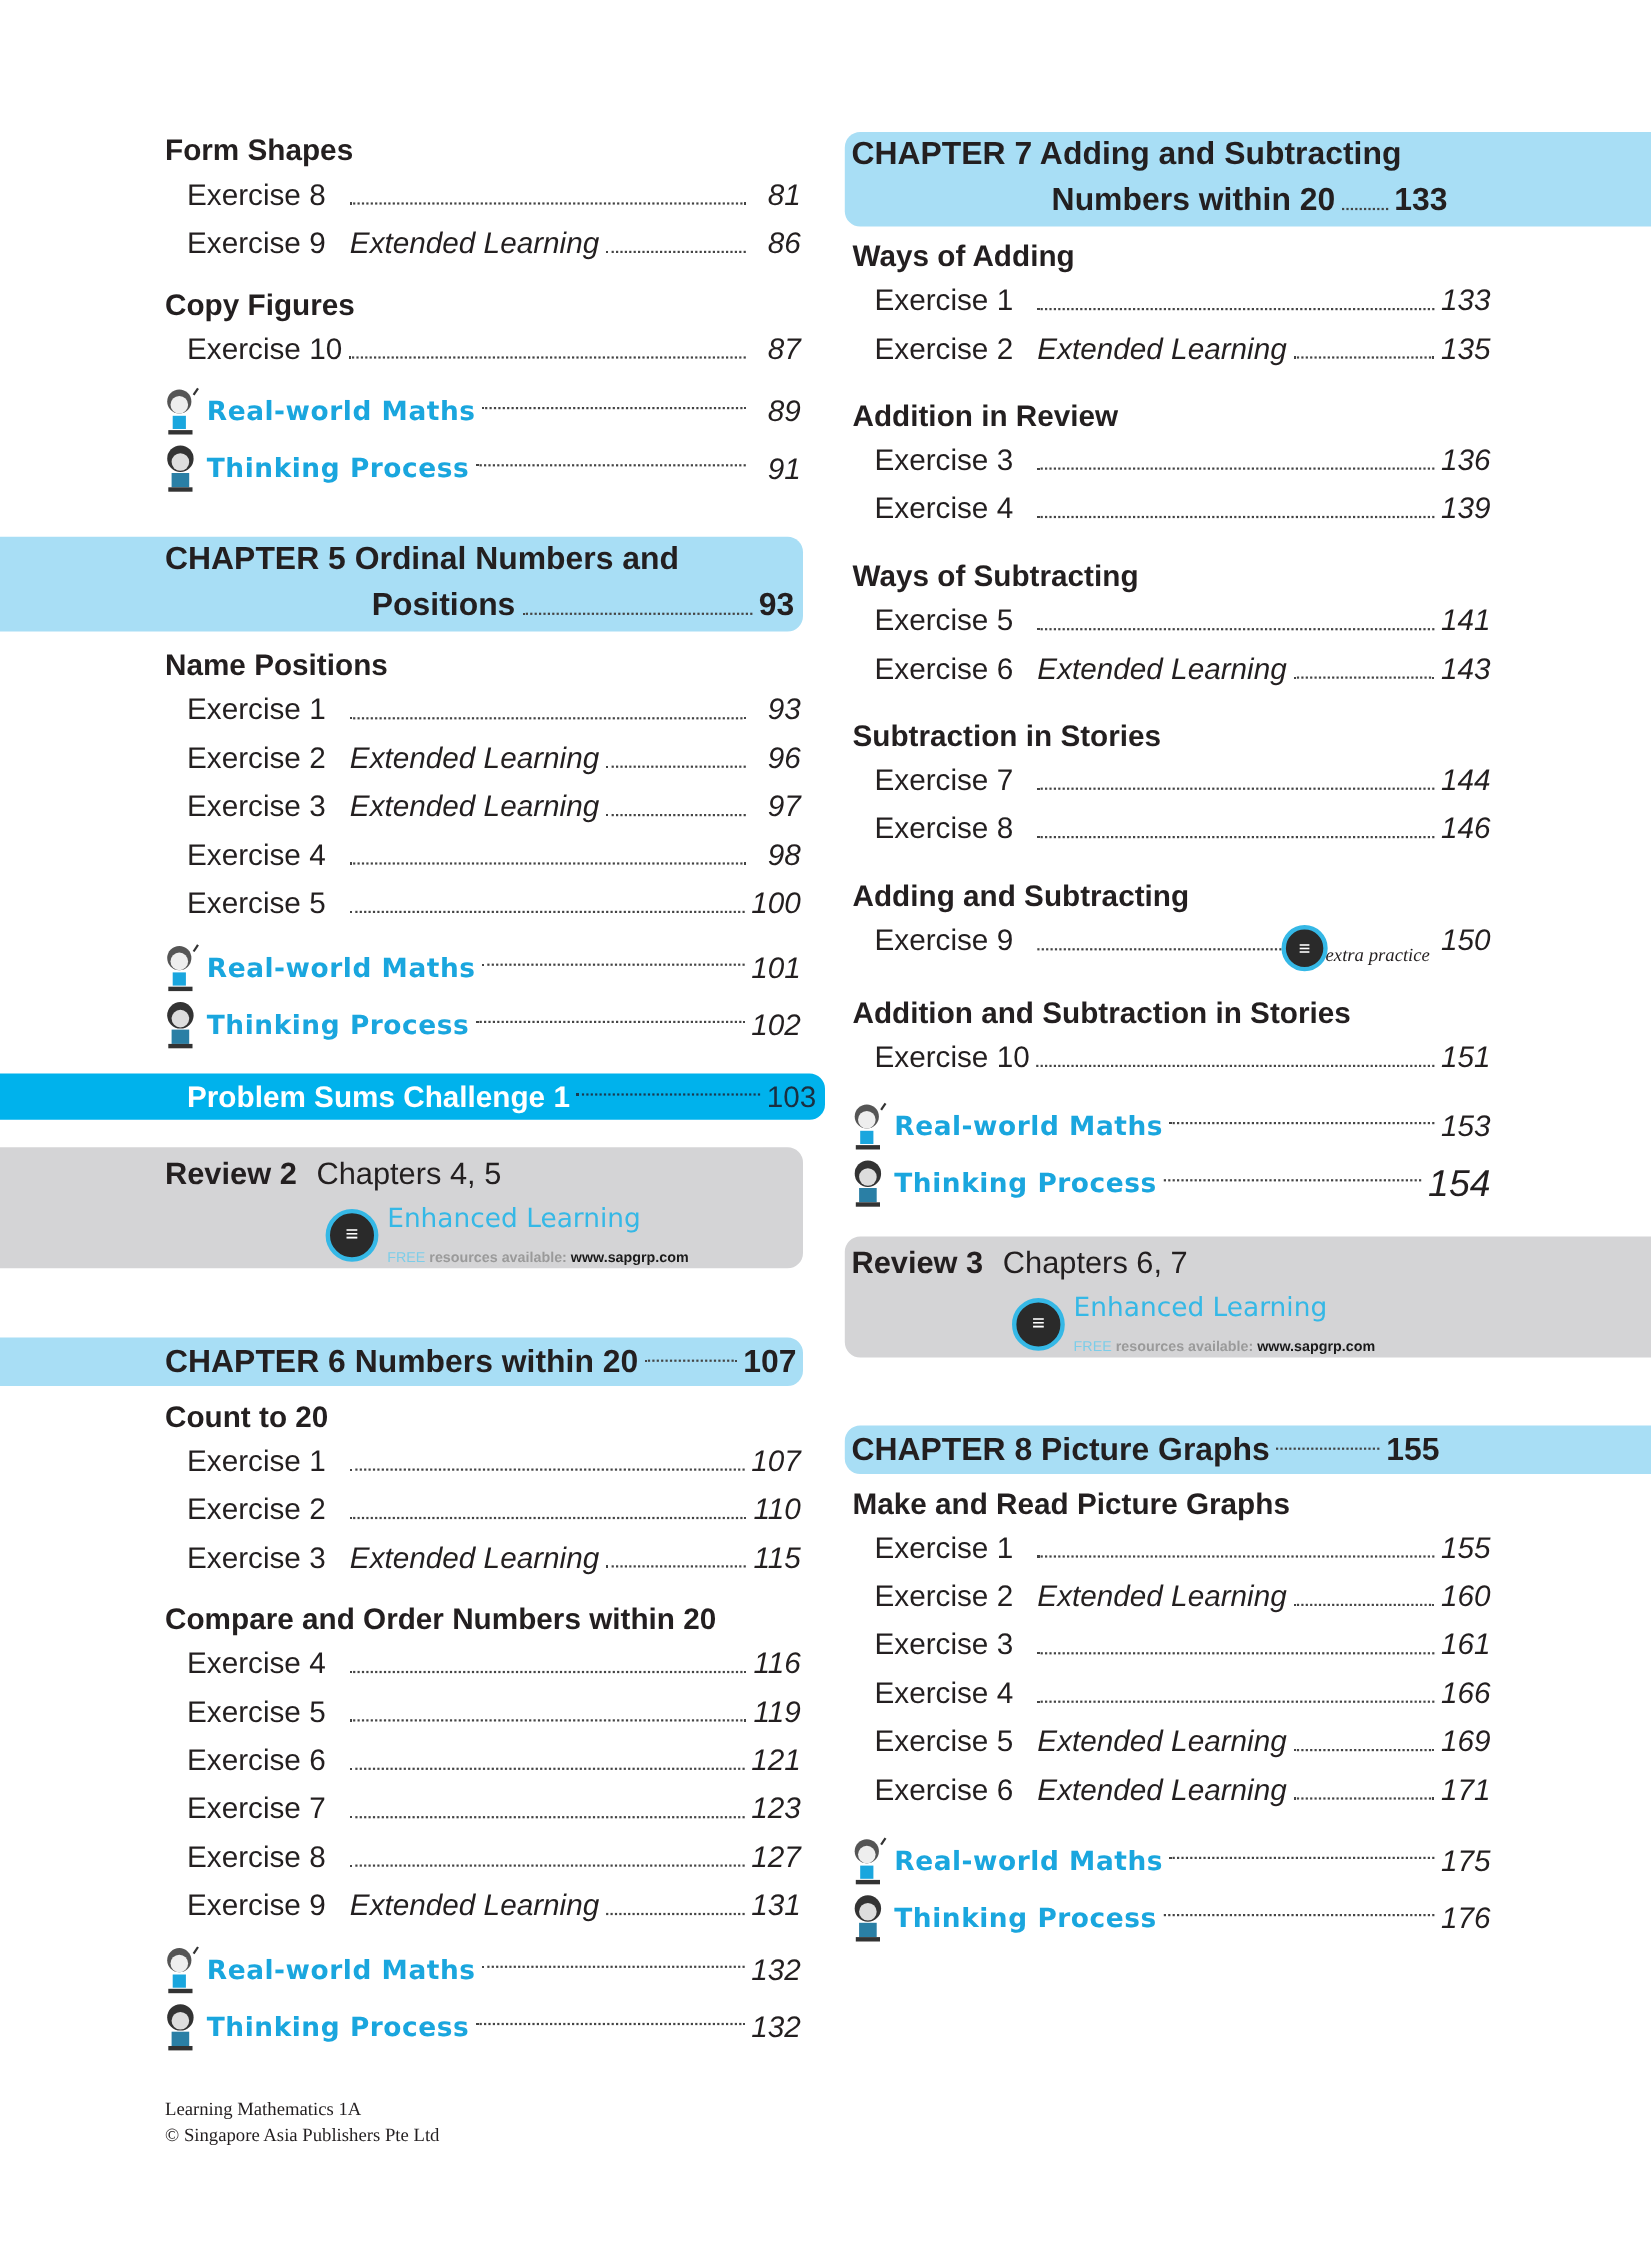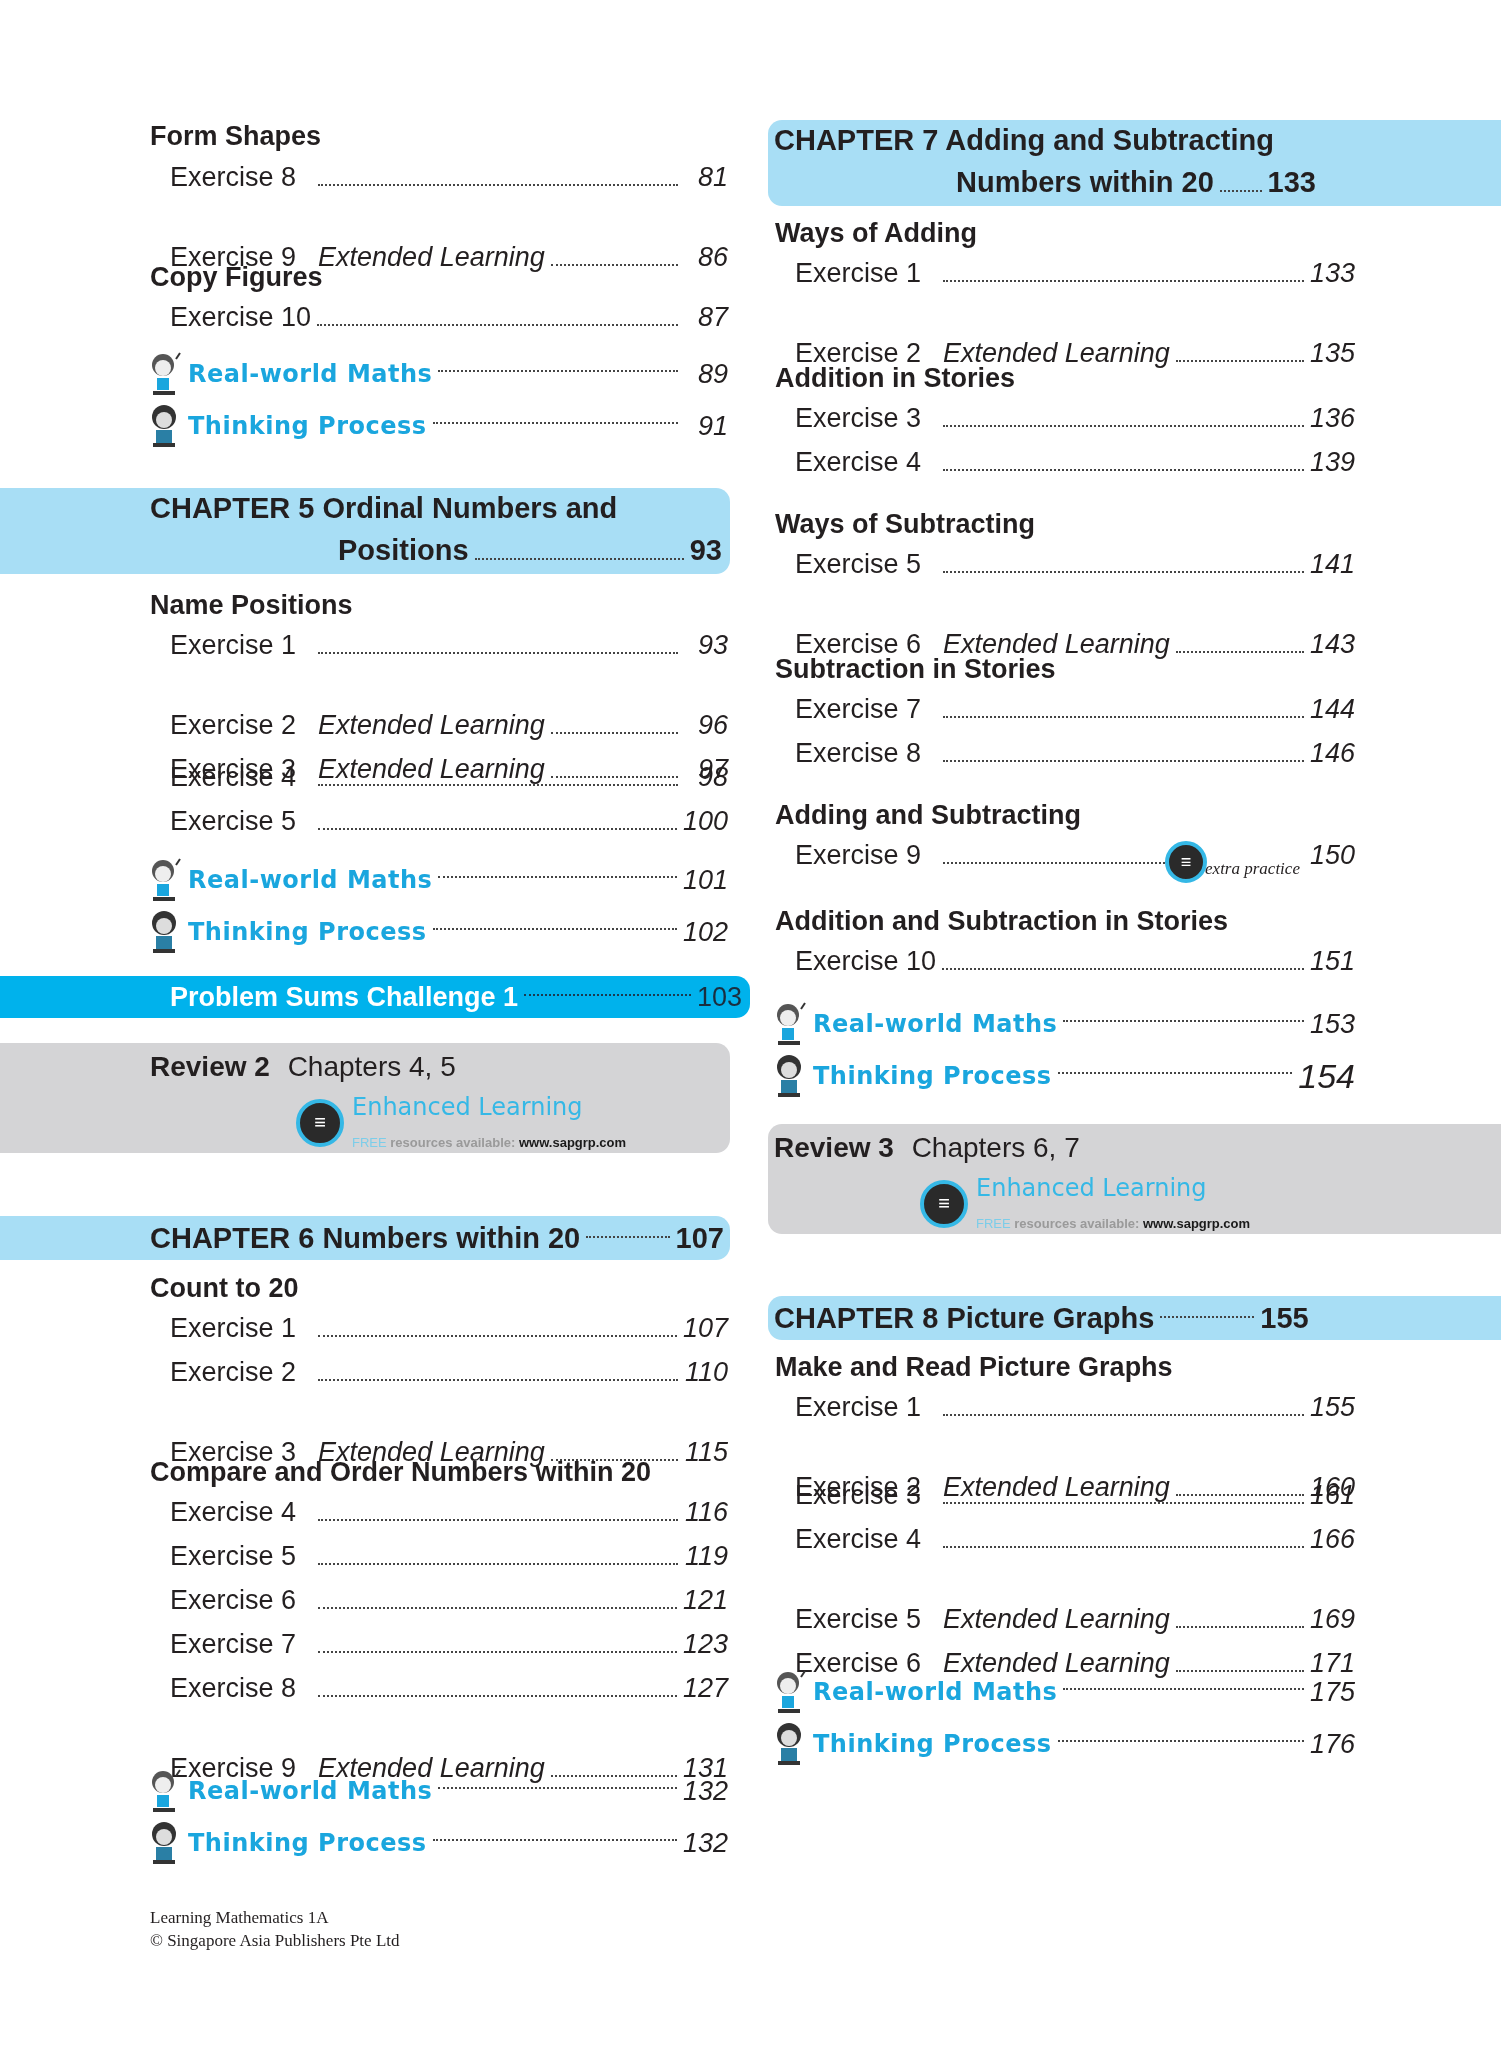--- a/index.html
+++ b/index.html
@@ -4,21 +4,21 @@
 <style>
   html, body { margin:0; padding:0; background:#ffffff; }
   body { width:1501px; height:2054px; position:relative; overflow:hidden; font-family:"Liberation Sans", sans-serif; color:#231f20; }
   .col { position:absolute; top:0; }
   #left { left:0; width:740px; }
   #right { left:760px; width:741px; }
   .abs { position:absolute; }
   .section { font-weight:bold; font-size:27px; }
   .ex-row { display:flex; align-items:baseline; font-size:27px; height:44px; }
   .ex-label { font-weight:normal; white-space:nowrap; }
-  .ex-extra { font-style:italic; white-space:nowrap; margin-left:22px;margin-top:36px; }
+  .ex-extra { font-style:italic; white-space:nowrap; margin-left:22px; }
   .dots { flex:1; border-bottom:2px dotted #444; margin:0 6px 6px 6px; height:0; }
   .pg { font-style:italic; min-width:44px; text-align:right; }
   .chapter-bar { background:#a8def5; border-radius:14px; font-weight:bold; font-size:29px; }
   .chapter-bar .pgb { font-style:normal; font-weight:bold; }
   .feature { display:flex; align-items:center; height:52px; }
   .feature .ftitle { color:#1aa6de; font-weight:900; font-size:24px; font-family:"DejaVu Sans", sans-serif; letter-spacing:0.5px; white-space:nowrap; }
   .mascot { width:34px; height:46px; margin-right:6px; }
   .review { background:#d4d4d6; border-radius:14px; }
   .el-logo { display:flex; align-items:center; }
   .el-circle { width:48px; height:48px; border-radius:50%; border:4px solid #35b8e6; box-sizing:border-box; background:#2a2a2a; display:flex; align-items:center; justify-content:center; color:#fff; font-size:20px; font-weight:bold; }
@@ -281,21 +281,21 @@
       <span class="pg">133</span>
     </div>
     <div class="ex-row">
       <span class="ex-label">Exercise 2</span>
       <span class="ex-extra">Extended Learning</span>
       <span class="dots"></span>
       <span class="pg">135</span>
     </div>
   </div>
 
-  <div class="abs section" style="left:15px; top:363px;">Addition in Stories</div>
+  <div class="abs section" style="left:15px; top:363px;">Addition in Review</div>
   <div class="abs" style="left:35px; top:403px; width:560px;">
     <div class="ex-row">
       <span class="ex-label">Exercise 3</span>
       <span class="dots" style="margin-left:22px"></span>
       <span class="pg">136</span>
     </div>
     <div class="ex-row">
       <span class="ex-label">Exercise 4</span>
       <span class="dots" style="margin-left:22px"></span>
       <span class="pg">139</span>

